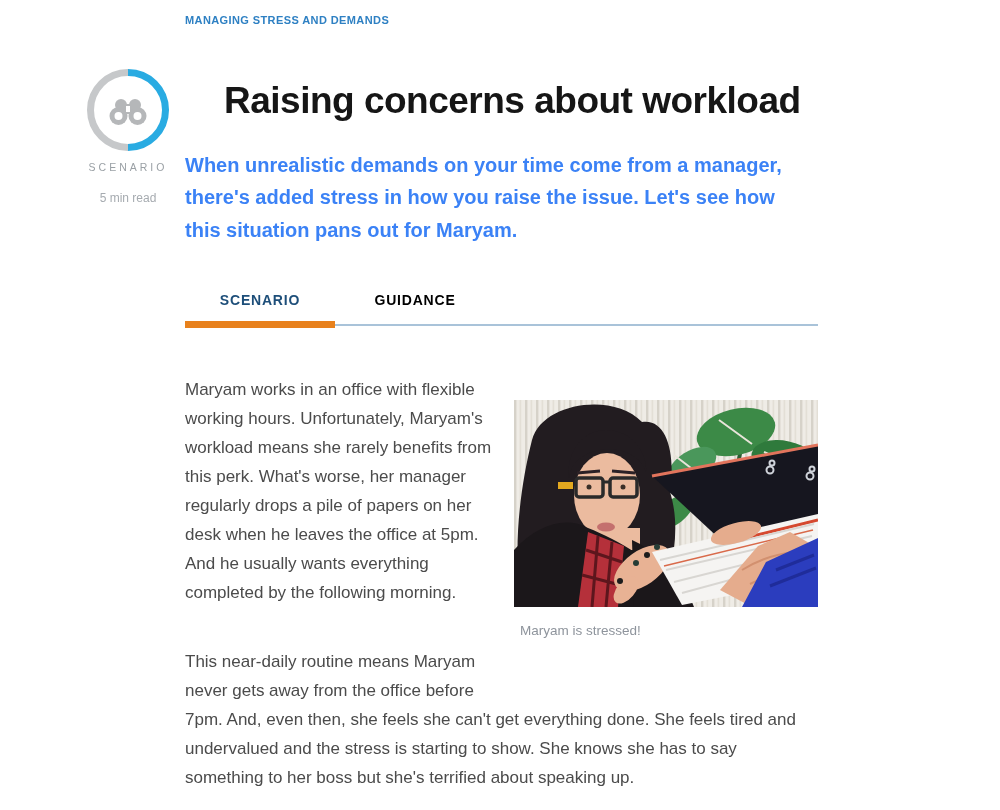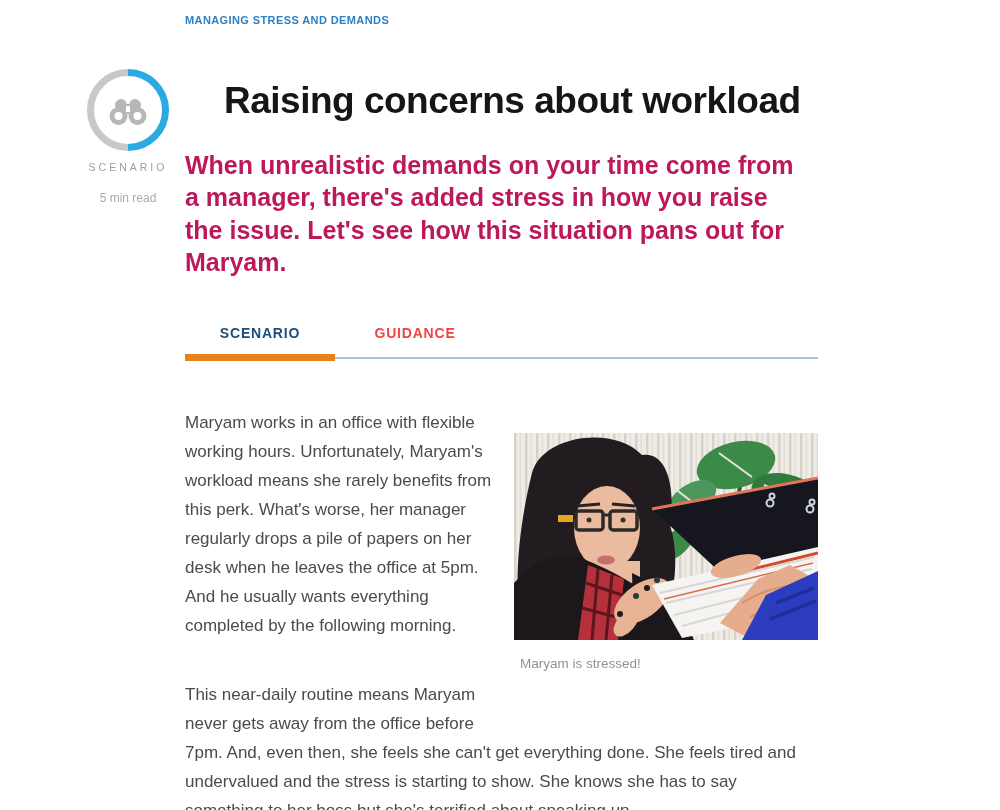--- a/index.html
+++ b/index.html
@@ -13,29 +13,29 @@
 
   
   .badge-rail { position:absolute; left:83px; top:66px; width:90px; text-align:center; }
   .ring-wrap { width:88px; height:88px; margin:0 auto; position:relative; }
   .type-label { margin-top:7px; font-size:10.5px; letter-spacing:3px; color:#9aa0a5; font-weight:normal; }
   .read-time { margin-top:18px; font-size:12px; color:#a6abb0; }
 
   
   .main { position:absolute; left:185px; top:80px; width:633px; }
   h1.title { font-size:37px; font-weight:bold; color:#161616; letter-spacing:-.5px; line-height:1.15;margin-left:39px; }
-  .intro { margin-top:26px; font-size:25px; font-weight:bold; color:#be185d; line-height:32.5px; max-width:610px; }
+  .intro { margin-top:26px; font-size:20px; font-weight:bold; color:#3b82f6; line-height:32.5px; max-width:610px; }
 
   
   .tabs { margin-top:37px; position:relative; border-bottom:2px solid #a9c3d9; display:flex; }
   .tab { position:relative; font-size:14px; font-weight:bold; letter-spacing:.8px;
          text-align:center; padding:9px 0 16px 0; cursor:pointer; }
   .tab-1 { width:150px; }
   .tab-2 { width:130px; margin-left:6px; }
-  .tab-3 { width:132px; margin-left:14px; color:#ef4444; }
+  .tab-3 { width:132px; margin-left:14px; color:#000000; }
   .tab-active, .tab-2 { color:#1d4e79; }
   .tab-active::after { content:""; position:absolute; left:0; right:0; bottom:-4px; height:7px; background:#e8811c; }
 
   
   .article { margin-top:49px; font-size:17px; color:#4b4b4b; line-height:29px; }
   .article p { margin-bottom:17px;margin-top:40px; }
   figure.photo { float:right; width:304px; margin:25px 0 60px 18px; }
   figure.photo svg.scene { display:block; width:304px; height:207px; }
   figcaption { margin-top:9px; margin-left:6px; font-size:13.5px; color:#8e949c; }
 </style>

